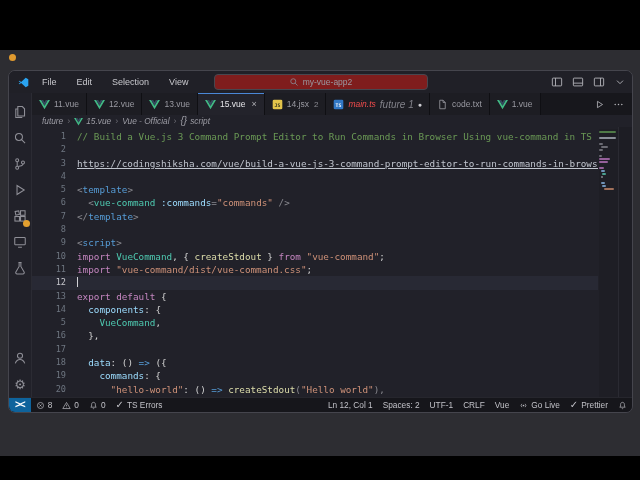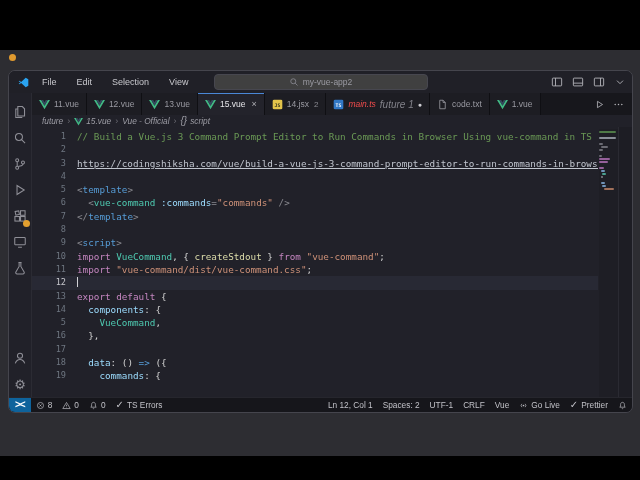--- a/index.html
+++ b/index.html
@@ -11,21 +11,21 @@
           border:1px solid #45454d;border-radius:7px;overflow:hidden;display:flex;flex-direction:column;
           box-sizing:border-box;}
   
   .titlebar{height:22px;flex:none;background:#202027;display:flex;align-items:center;position:relative;
             font-size:9px;color:#c8c8cd;}
   .logo{width:15px;height:15px;margin:0 6px 0 7px;flex:none;}
   .menus{display:flex;gap:10px;}
   .menu-item{padding:1px 5px;border-radius:3px;cursor:default;}
   .nav-arrows{display:flex;gap:8px;margin-left:26px;color:#9a9aa2;font-size:10px;}
   .search-box{position:absolute;left:50%;top:3px;transform:translateX(-50%);width:212px;height:14px;
-              background:#404040;border:1px solid #47474f;border-radius:4px;display:flex;align-items:center;
+              background:#7f1d1d;border:1px solid #47474f;border-radius:4px;display:flex;align-items:center;
               justify-content:center;gap:4px;color:#9a9aa2;font-size:8.5px;}
   .win-icons{position:absolute;right:6px;top:0;height:22px;display:flex;align-items:center;gap:9px;color:#b4b4ba;}
   
   .body-row{flex:1;display:flex;min-height:0;}
   .activity{width:22px;flex:none;background:#212129;border-right:1px solid #2b2b33;display:flex;
             flex-direction:column;align-items:center;padding-top:6px;}
   .act-item{width:20px;height:26px;display:flex;align-items:center;justify-content:center;color:#8f8f97;
             position:relative;}
   .act-spacer{flex:1;}
   .act-badge{position:absolute;right:0px;bottom:2px;width:7px;height:7px;border-radius:50%;background:#e3a02f;}
@@ -424,20 +424,24 @@
                 <span class="code"></span>
               </div>
               <div class="line">
                 <span class="num">18</span>
                 <span class="code"><span class="tk-pl">  </span><span class="tk-attr">data</span><span class="tk-pl">: () </span><span class="tk-arw">=&gt;</span><span class="tk-pl"> ({</span></span>
               </div>
               <div class="line">
                 <span class="num">19</span>
                 <span class="code"><span class="tk-pl">    </span><span class="tk-attr">commands</span><span class="tk-pl">: {</span></span>
               </div>
+              <div class="line">
+                <span class="num">20</span>
+                <span class="code"><span class="tk-pl">      </span><span class="tk-str">"hello-world"</span><span class="tk-pl">: () </span><span class="tk-arw">=&gt;</span><span class="tk-pl"> </span><span class="tk-fn">createStdout</span><span class="tk-pn">(</span><span class="tk-str">"Hello world"</span><span class="tk-pn">),</span></span>
+              </div>
             </div>
           <div class="minimap" id="minimap">
               <div class="mm-line" style="margin-left: 0px; width: 16.72px; background: rgb(79, 122, 71);"></div>
               <div class="mm-line"></div>
               <div class="mm-line" style="margin-left: 0px; width: 17px; background: rgb(138, 143, 152);"></div>
               <div class="mm-line"></div>
               <div class="mm-line" style="margin-left: 0px; width: 3.6px; background: rgb(107, 107, 115);"></div>
               <div class="mm-line" style="margin-left: 1.6px; width: 7.76px; background: rgb(107, 107, 115);"></div>
               <div class="mm-line" style="margin-left: 0px; width: 3.76px; background: rgb(107, 107, 115);"></div>
               <div class="mm-line"></div>

